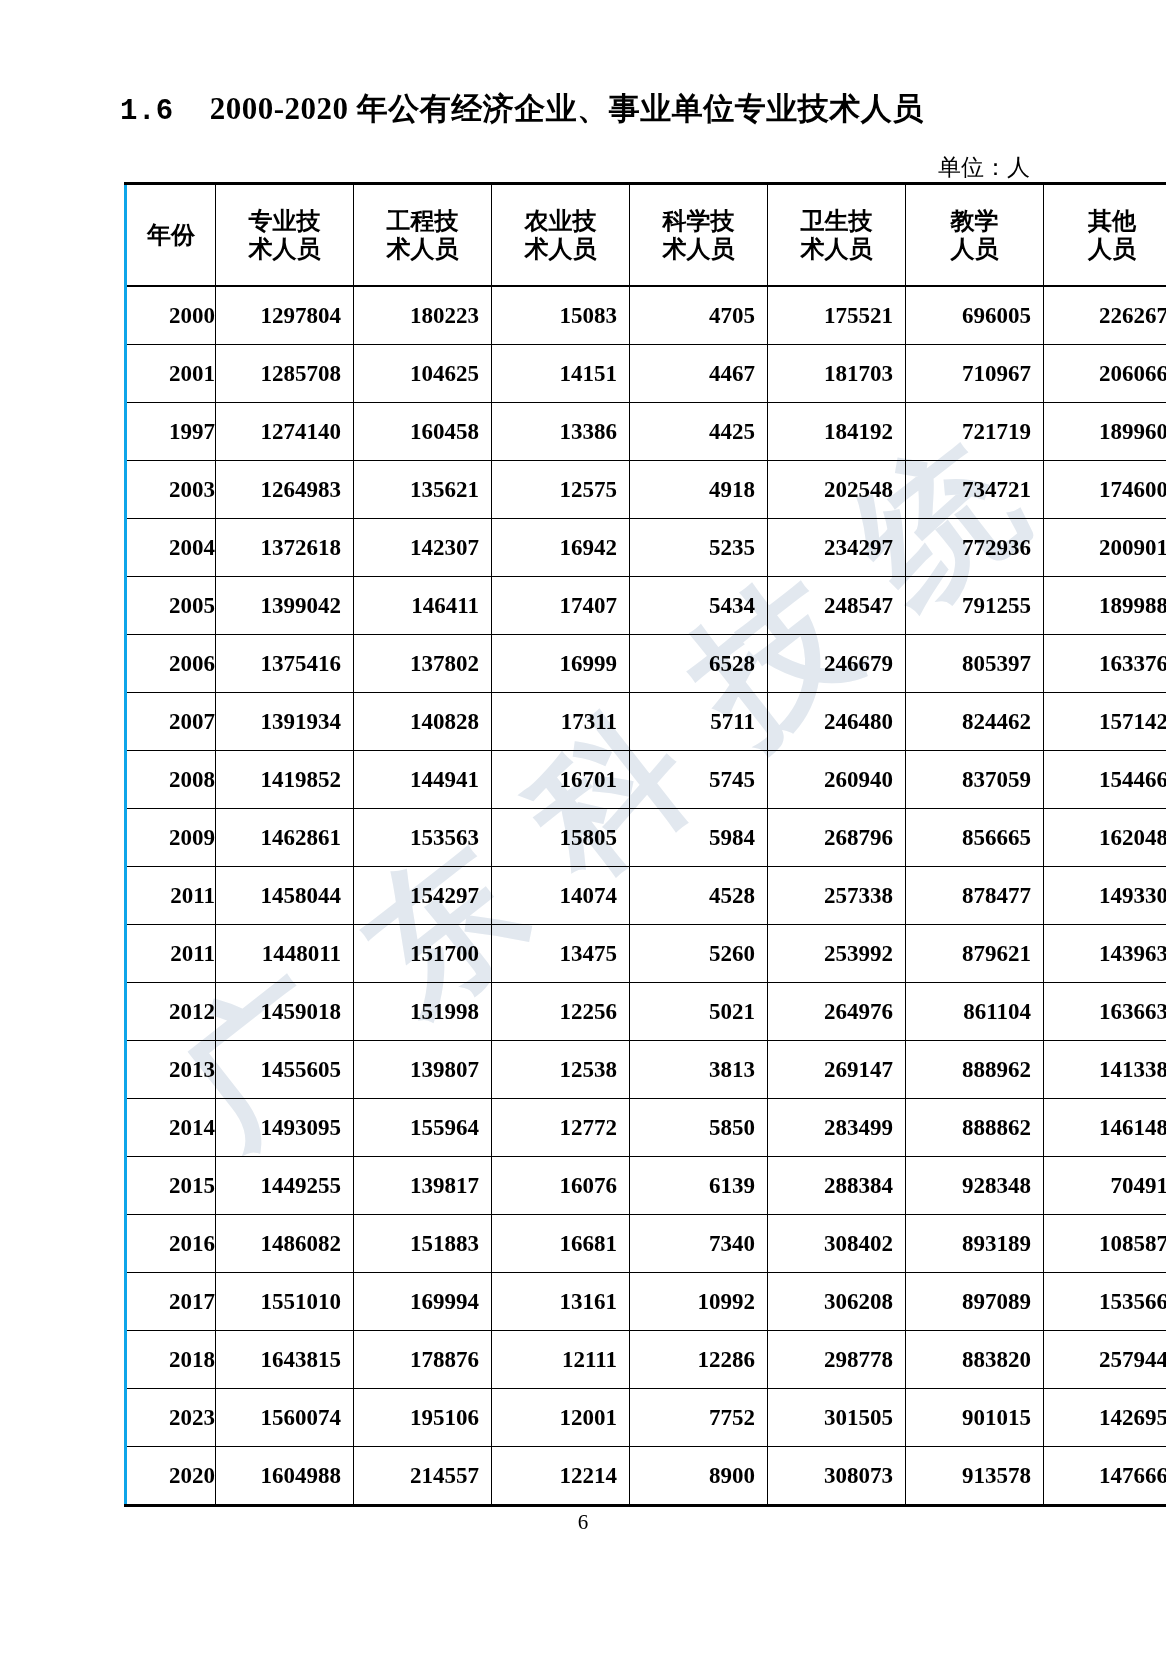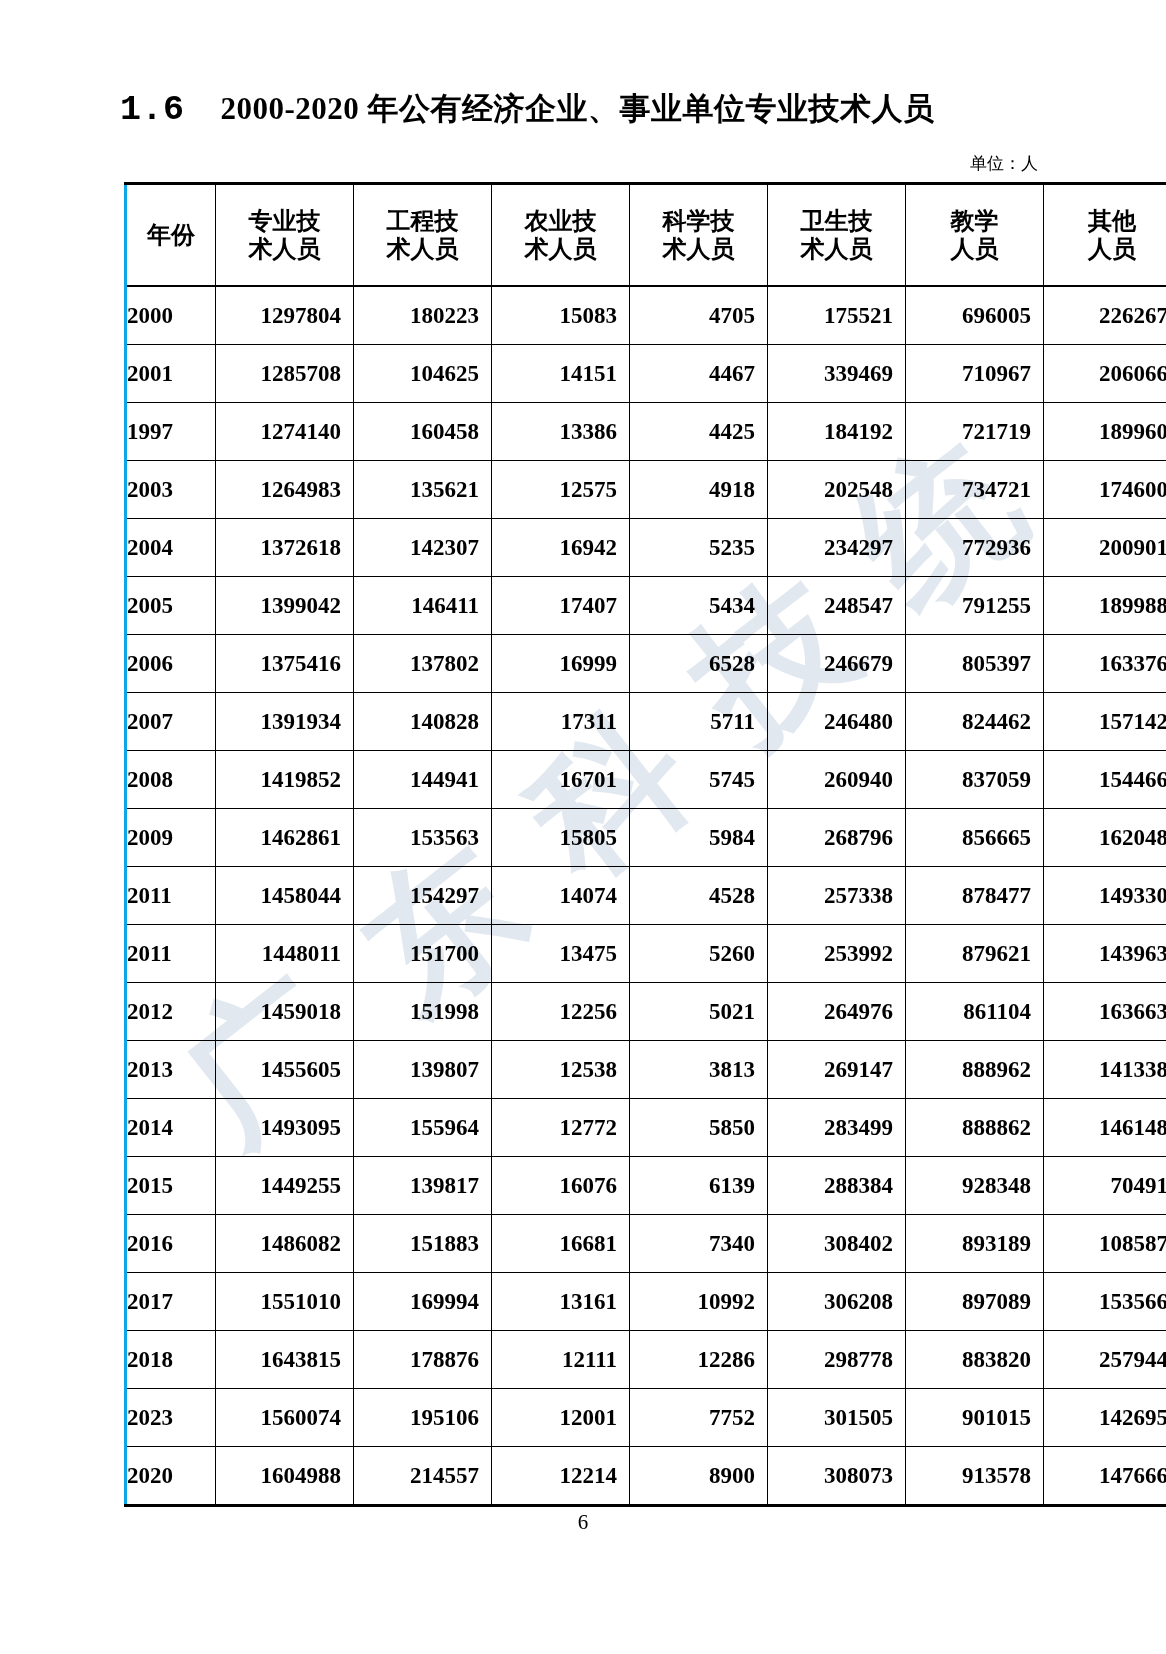--- a/index.html
+++ b/index.html
@@ -57,32 +57,32 @@
     top: 88px;
     width: 940px;
     font-size: 31px;
     font-weight: 700;
     letter-spacing: 0.5px;
     white-space: nowrap;
   }
   .doc-title .num {
     font-family: "Liberation Mono", monospace;
     font-weight: 700;
-    font-size: 35px;
+    font-size: 29px;
   }
   .doc-title .sep {
     display: inline-block;
     width: 36px;
   }
 
   .unit-label {
     position: absolute;
-    right: 128px;
+    right: 136px;
     top: 152px;
-    font-size: 17px;
+    font-size: 23px;
     font-weight: 400;
   }
 
   table.data {
     position: absolute;
     left: 124px;
     top: 182px;
     width: 920px;
     border-collapse: collapse;
     table-layout: fixed;
@@ -110,21 +110,21 @@
 
   table.data tbody td {
     height: 57px;
     line-height: 57px;
     text-align: right;
     padding-right: 12px;
     font-size: 23px;
     font-weight: 700;
   }
   table.data tbody td.year {
-    text-align: left;
+    text-align: right;
     padding-right: 0;
     font-size: 23px;
   }
   table.data tbody tr:last-child td {
     border-bottom: 3px solid #000000;
   }
   table.data th:first-child, table.data td:first-child {
     border-left: 3px solid #0ea5e9;
   }
   table.data th:last-child, table.data td:last-child {
@@ -216,21 +216,21 @@
             <td>175521</td>
             <td>696005</td>
             <td>226267</td>
           </tr>
           <tr>
             <td class="year">2001</td>
             <td>1285708</td>
             <td>104625</td>
             <td>14151</td>
             <td>4467</td>
-            <td>339469</td>
+            <td>181703</td>
             <td>710967</td>
             <td>206066</td>
           </tr>
           <tr>
             <td class="year">1997</td>
             <td>1274140</td>
             <td>160458</td>
             <td>13386</td>
             <td>4425</td>
             <td>184192</td>

